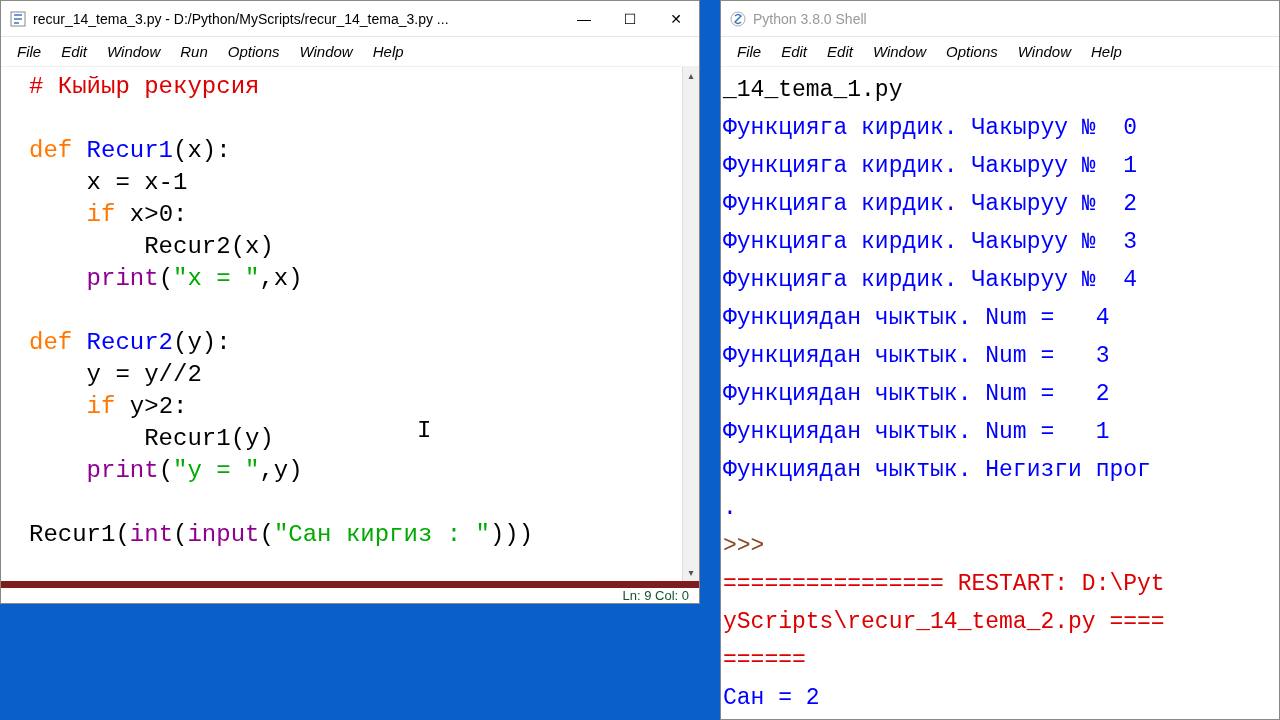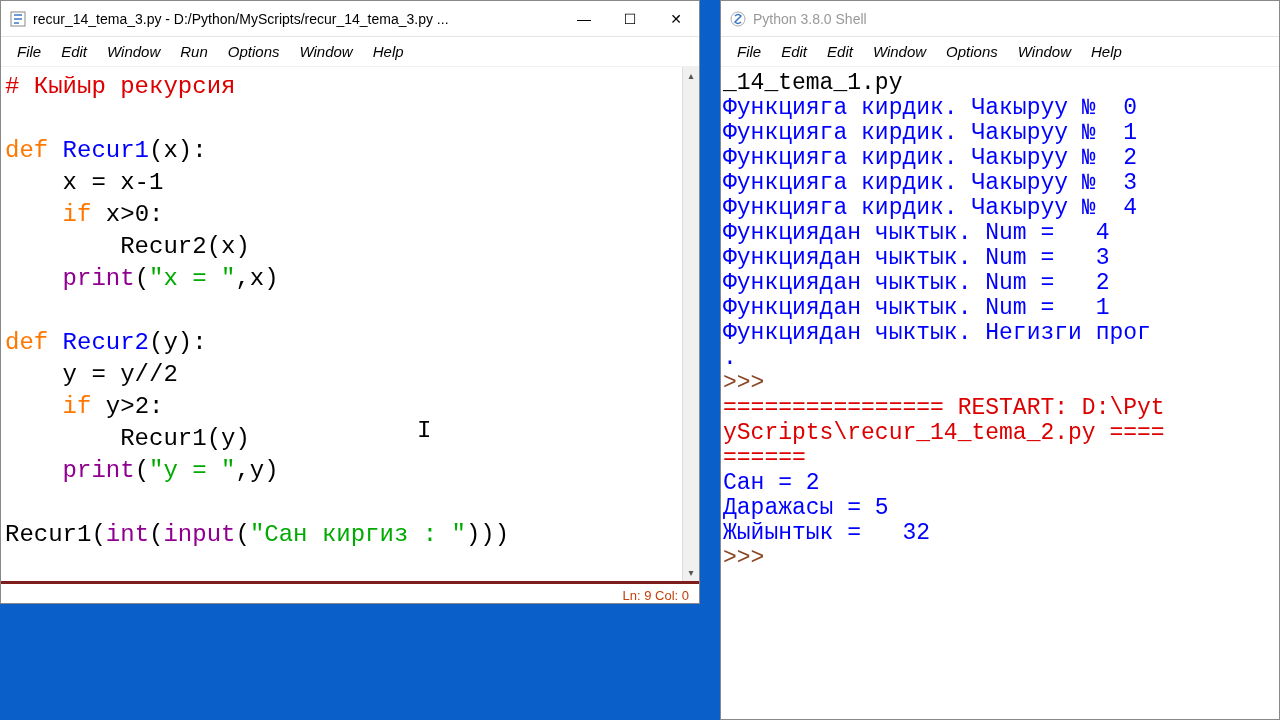--- a/index.html
+++ b/index.html
@@ -66,26 +66,27 @@
   }
   .code-content {
     flex: 1;
     font-family: "Courier New", monospace;
     font-size: 24px;
     line-height: 32px;
     padding: 4px 4px;
     white-space: pre;
     overflow: hidden;
     color: #000;
+    margin-left: 24px;
   }
   .shell-content {
     flex: 1;
     font-family: "Courier New", monospace;
     font-size: 23px;
-    line-height: 25px;
+    line-height: 38px;
     padding: 4px 2px;
     white-space: pre;
     overflow: hidden;
     color: #000;
   }
   .scrollbar {
     width: 17px;
     background: #f0f0f0;
     border-left: 1px solid #ddd;
     position: relative;
@@ -95,27 +96,27 @@
     display: flex;
     align-items: center;
     justify-content: center;
     font-size: 10px;
     color: #555;
     cursor: pointer;
   }
   .status-bar {
     height: 22px;
     background: #fff;
-    border-top: 3px solid #7f1d1d;
-    display: flex;
-    align-items: flex-end;
+    border-top: 7px solid #7f1d1d;
+    display: flex;
+    align-items: flex-start;
     justify-content: flex-end;
     padding: 0 10px;
     font-size: 13px;
-    color: #c2410c;
+    color: #14532d;
   }
   .tok-comment { color: #dd0000; }
   .tok-keyword { color: #ff7700; }
   .tok-defname { color: #0000ff; }
   .tok-builtin { color: #900090; }
   .tok-string  { color: #00aa00; }
   .tok-out     { color: #0000ff; }
   .tok-err     { color: #dd0000; }
   .tok-prompt  { color: #8b4726; }
   .divider {

